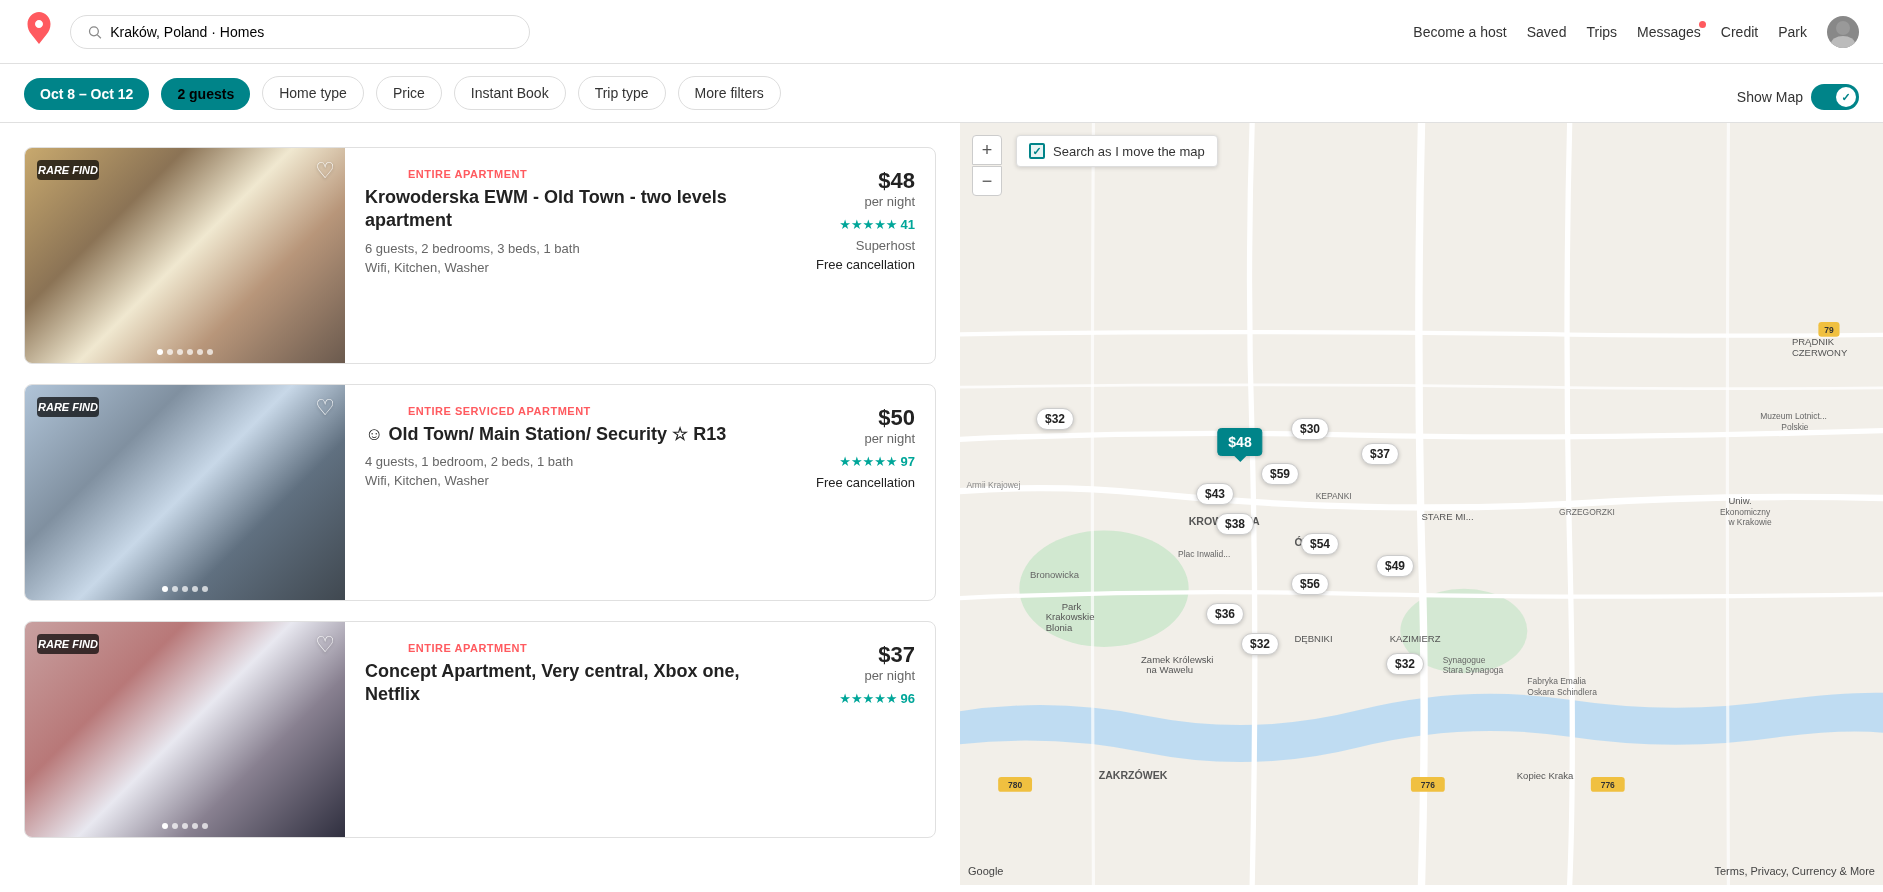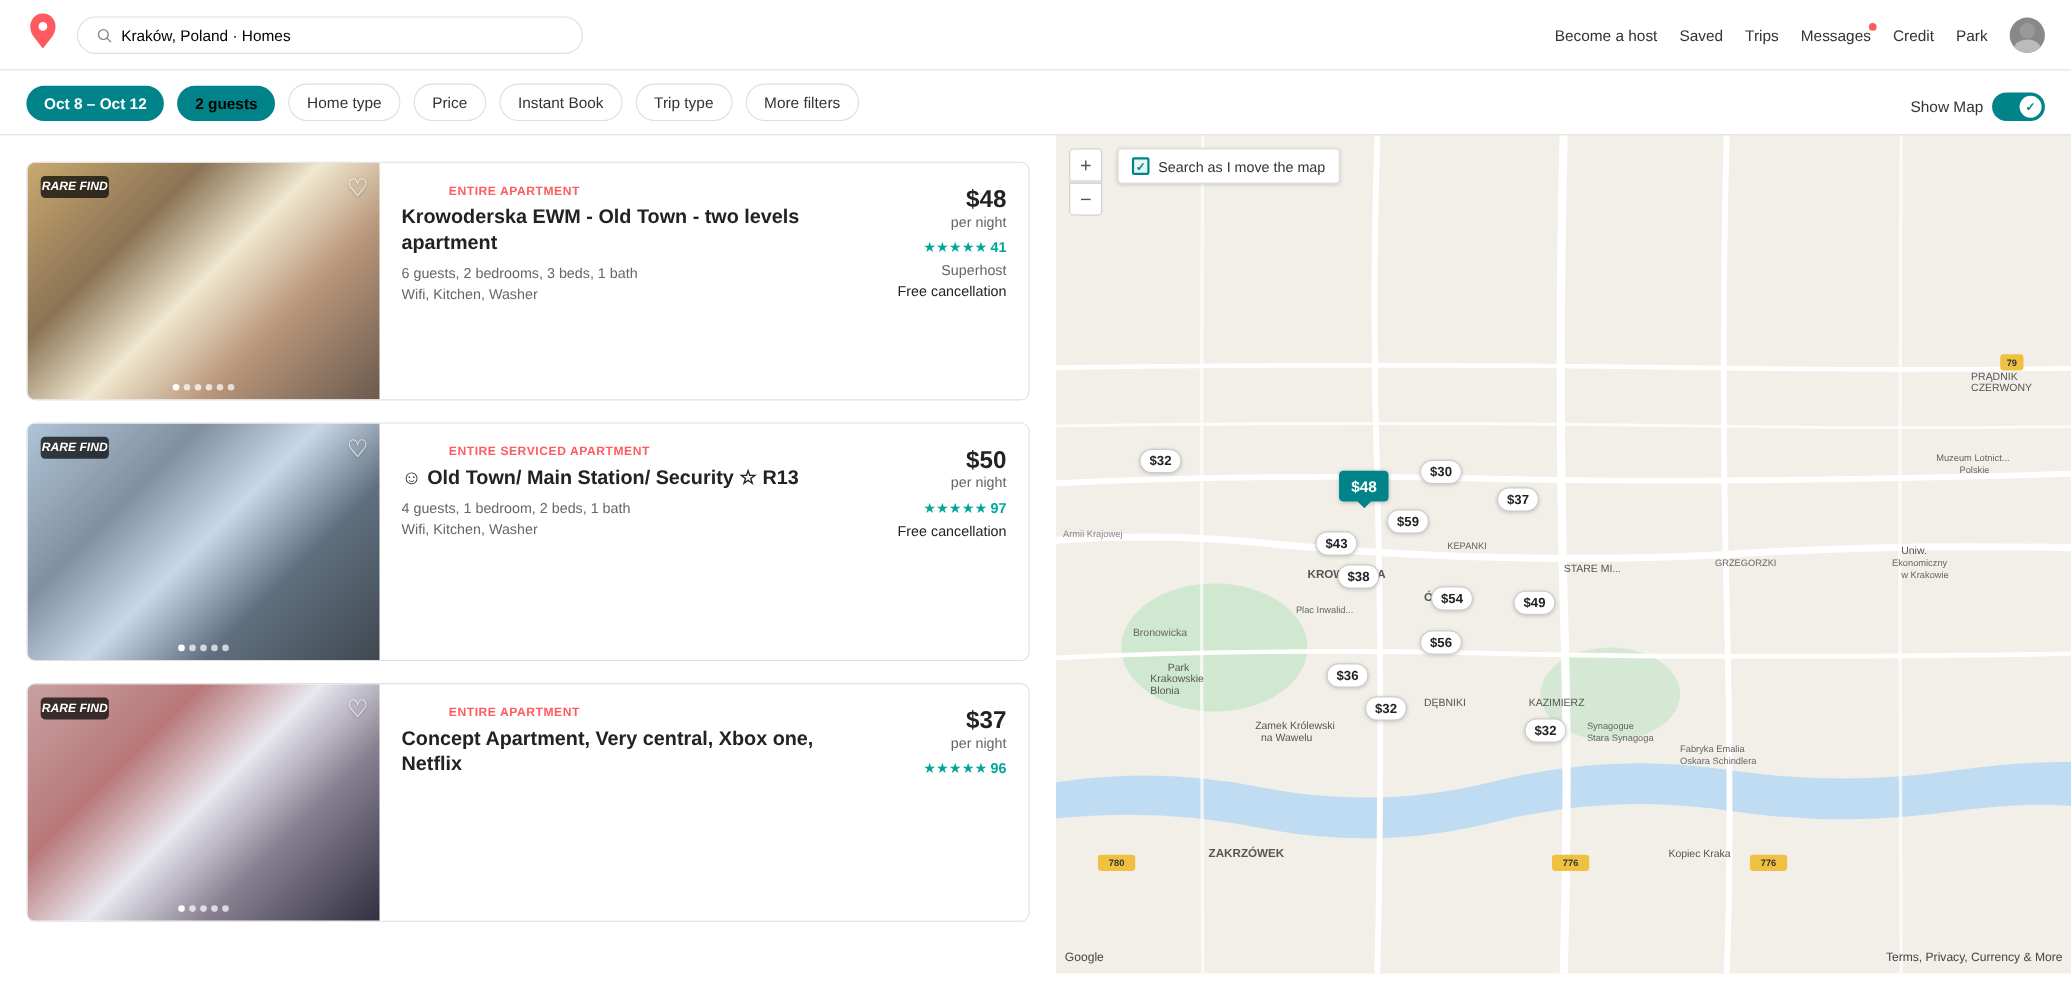--- a/index.html
+++ b/index.html
@@ -668,21 +668,21 @@
 
       <div id="map-pins">
           <div class="map-price-pin" style="top: 285px; left: 95px;">$32</div>
           <div class="map-price-pin active" style="top: 305px; left: 280px;">$48</div>
           <div class="map-price-pin" style="top: 295px; left: 350px;">$30</div>
           <div class="map-price-pin" style="top: 320px; left: 420px;">$37</div>
           <div class="map-price-pin" style="top: 360px; left: 255px;">$43</div>
           <div class="map-price-pin" style="top: 340px; left: 320px;">$59</div>
           <div class="map-price-pin" style="top: 390px; left: 275px;">$38</div>
           <div class="map-price-pin" style="top: 410px; left: 360px;">$54</div>
-          <div class="map-price-pin" style="top: 414px; left: 435px;">$49</div>
+          <div class="map-price-pin" style="top: 432px; left: 435px;">$49</div>
           <div class="map-price-pin" style="top: 450px; left: 350px;">$56</div>
           <div class="map-price-pin" style="top: 480px; left: 265px;">$36</div>
           <div class="map-price-pin" style="top: 510px; left: 300px;">$32</div>
           <div class="map-price-pin" style="top: 530px; left: 445px;">$32</div>
         </div>
 
       <div class="map-attribution">
         <span>Google</span>
       </div>
       <div class="map-terms">Terms, Privacy, Currency &amp; More</div>

